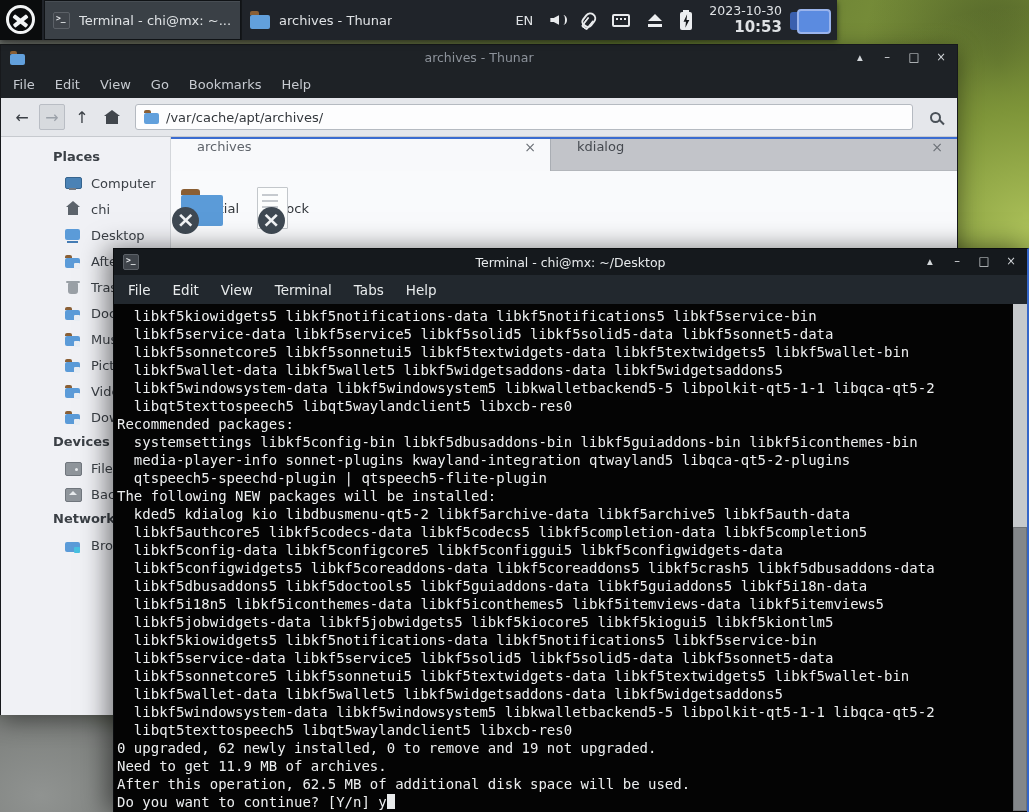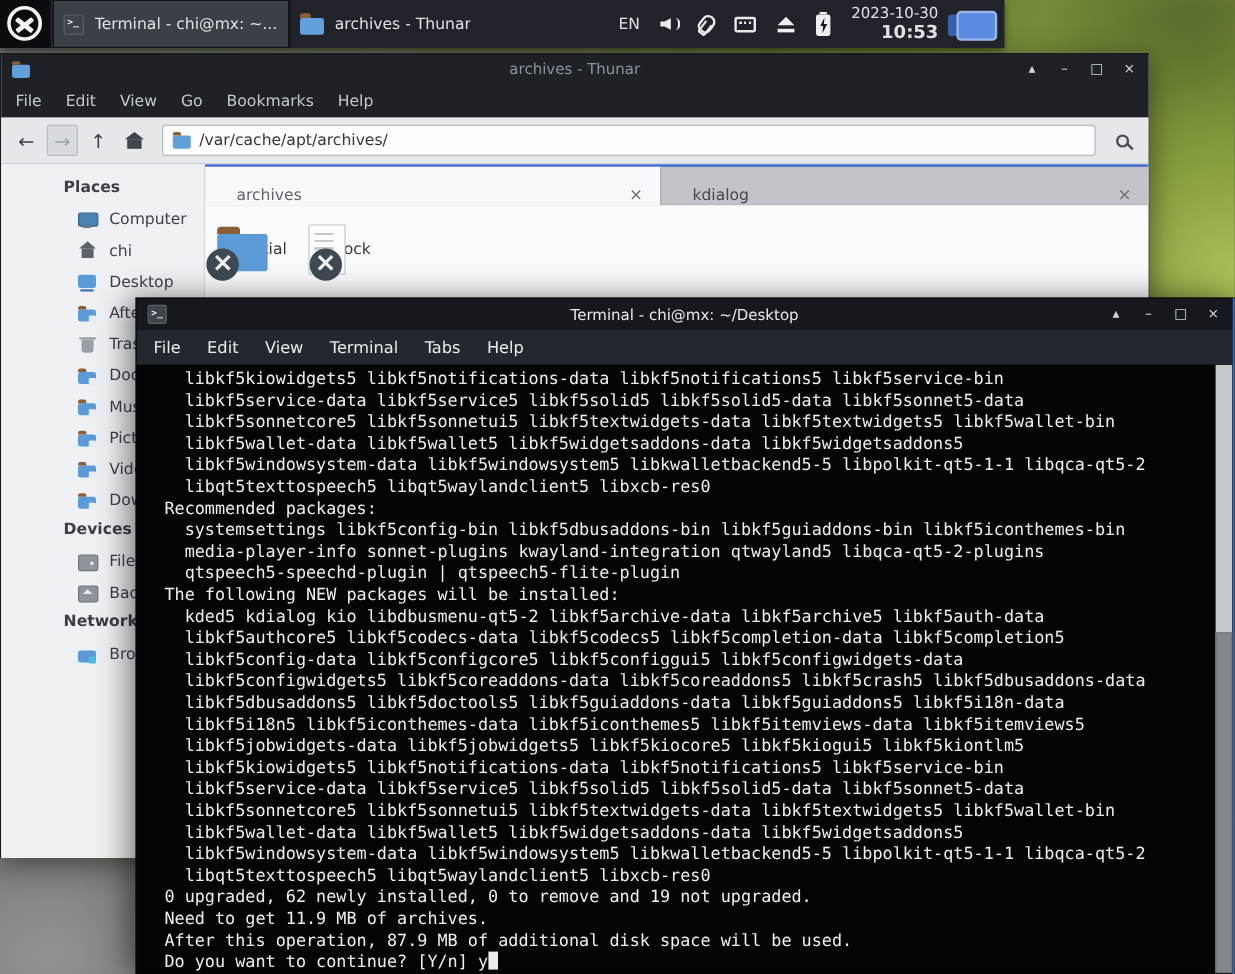--- a/index.html
+++ b/index.html
@@ -127,21 +127,21 @@
   .icon-network-folder .si i { background:#49c0e0; }
   .icon-trash .si::before { content:""; position:absolute; left:3px; top:4px; width:10px; height:11px; background:#9aa0a6; border-radius:1px 1px 3px 3px; }
   .icon-trash .si::after { content:""; position:absolute; left:1px; top:2px; width:14px; height:2px; background:#9aa0a6; border-radius:1px; }
   .icon-drive .si::before { content:""; position:absolute; left:0; top:2px; width:15px; height:12px; background:#8f959b; border:1px solid #70767d; border-radius:2px; }
   .icon-drive .si::after { content:""; position:absolute; right:3px; bottom:5px; width:3px; height:3px; background:#e8ebee; border-radius:50%; }
   .icon-drive-eject .si::before { content:""; position:absolute; left:0; top:2px; width:15px; height:12px; background:#8f959b; border:1px solid #70767d; border-radius:2px; }
   .icon-drive-eject .si::after { content:""; position:absolute; left:4px; top:5px; border-left:4px solid transparent; border-right:4px solid transparent; border-bottom:4px solid #e8ebee; }
 
   .t-main { flex:1; display:flex; flex-direction:column; background:#f9fafc; }
   .tabbar { height:34px; display:flex; border-top:2px solid #3b6cd0; background:#c2c4c9; }
-  .tab { display:flex; align-items:flex-end; padding:0 14px 0 26px; cursor:pointer; position:relative; }
+  .tab { display:flex; align-items:flex-start; padding:0 14px 0 26px; cursor:pointer; position:relative; }
   .tab .tab-label { font-size:13px; color:#45494f; }
   .tab .tab-close { margin-left:auto; font-size:14px; color:#6b7076; padding-left:10px; cursor:pointer; }
   .tab.active { width:379px; background:#f8f9fb; }
   .tab.active .tab-label { color:#5f646b; }
   .tab:not(.active) { flex:1; border-left:1px solid #a9adb3; box-shadow:inset 0 -1px 0 #b3b6bb; }
   .files { display:flex; gap:10px; padding:12px 0 0 8px; }
   .file { width:60px; display:flex; flex-direction:row; align-items:center; cursor:pointer; }
   .file-icon { position:relative; width:48px; height:48px; }
   .file.kind-folder .file-icon::before { content:""; position:absolute; left:2px; top:12px; width:42px; height:31px; background:#5b9bd8; border-radius:2px; }
   .file.kind-folder .file-icon::after { content:""; position:absolute; left:2px; top:6px; width:19px; height:6px; background:#8a5e33; border-radius:3px 3px 0 0; }
@@ -156,21 +156,21 @@
   
   .term { position:absolute; left:113px; top:248px; width:916px; height:564px; z-index:20;
     border-left:1px solid #0b0d0f; border-top:1px solid #0b0d0f; border-right:2px solid #3566c8;
     box-shadow:-6px 0 24px rgba(0,0,0,.5); background:#040404; }
   .term-titlebar { position:relative; height:26px; background:#15191d; display:flex; align-items:center; padding:0 9px; }
   .term-title { position:absolute; left:0; right:0; text-align:center; font-size:12.5px; color:#e8ebed; pointer-events:none; }
   .term-app-icon { position:relative; width:16px; height:16px; background:#3f444a; border:1px solid #5c6167; border-radius:2px; flex:0 0 auto; }
   .term-app-icon::before { content:">_"; position:absolute; left:2px; top:1px; font:bold 8px "DejaVu Sans Mono",monospace; color:#e8ebed; }
   .term-menubar { height:29px; background:#22282e; display:flex; align-items:center; padding-left:3px; }
   .term-menubar .menu-item { padding:0 11px; font-size:13.5px; color:#e9eced; cursor:pointer; }
-  .term-screen { position:relative; height:507px; background:#040404; overflow:hidden;padding-left:20px; }
+  .term-screen { position:relative; height:507px; background:#040404; overflow:hidden; }
   .term-lines { padding:3px 16px 0 3px; }
   .term-line { white-space:pre; font:14px/18px "DejaVu Sans Mono",monospace; color:#edeff0; }
   .cursor { display:inline-block; width:8px; height:15px; background:#e9ebec; vertical-align:-2px; }
   .term-scrollbar { position:absolute; right:0; top:0; bottom:0; width:14px; background:#c6c9cc; cursor:pointer; }
   .term-scrollbar .thumb { position:absolute; left:0; width:14px; top:223px; bottom:0; background:#84878a; border:1px solid #6f7275; cursor:grab; }
 </style>
 </head>
 <body>
 
 <div class="desktop">
@@ -377,21 +377,21 @@
           <div class="term-line">  libkf5i18n5 libkf5iconthemes-data libkf5iconthemes5 libkf5itemviews-data libkf5itemviews5</div>
           <div class="term-line">  libkf5jobwidgets-data libkf5jobwidgets5 libkf5kiocore5 libkf5kiogui5 libkf5kiontlm5</div>
           <div class="term-line">  libkf5kiowidgets5 libkf5notifications-data libkf5notifications5 libkf5service-bin</div>
           <div class="term-line">  libkf5service-data libkf5service5 libkf5solid5 libkf5solid5-data libkf5sonnet5-data</div>
           <div class="term-line">  libkf5sonnetcore5 libkf5sonnetui5 libkf5textwidgets-data libkf5textwidgets5 libkf5wallet-bin</div>
           <div class="term-line">  libkf5wallet-data libkf5wallet5 libkf5widgetsaddons-data libkf5widgetsaddons5</div>
           <div class="term-line">  libkf5windowsystem-data libkf5windowsystem5 libkwalletbackend5-5 libpolkit-qt5-1-1 libqca-qt5-2</div>
           <div class="term-line">  libqt5texttospeech5 libqt5waylandclient5 libxcb-res0</div>
           <div class="term-line">0 upgraded, 62 newly installed, 0 to remove and 19 not upgraded.</div>
           <div class="term-line">Need to get 11.9 MB of archives.</div>
-          <div class="term-line">After this operation, 87.9 MB of additional disk space will be used.</div>
+          <div class="term-line">After this operation, 62.5 MB of additional disk space will be used.</div>
           <div class="term-line">Do you want to continue? [Y/n] y<span class="cursor"></span></div>
         </div>
       <div class="term-scrollbar">
         <div class="thumb"></div>
       </div>
     </div>
   </section>
 
   <header class="panel">
     <div class="mx-logo">

